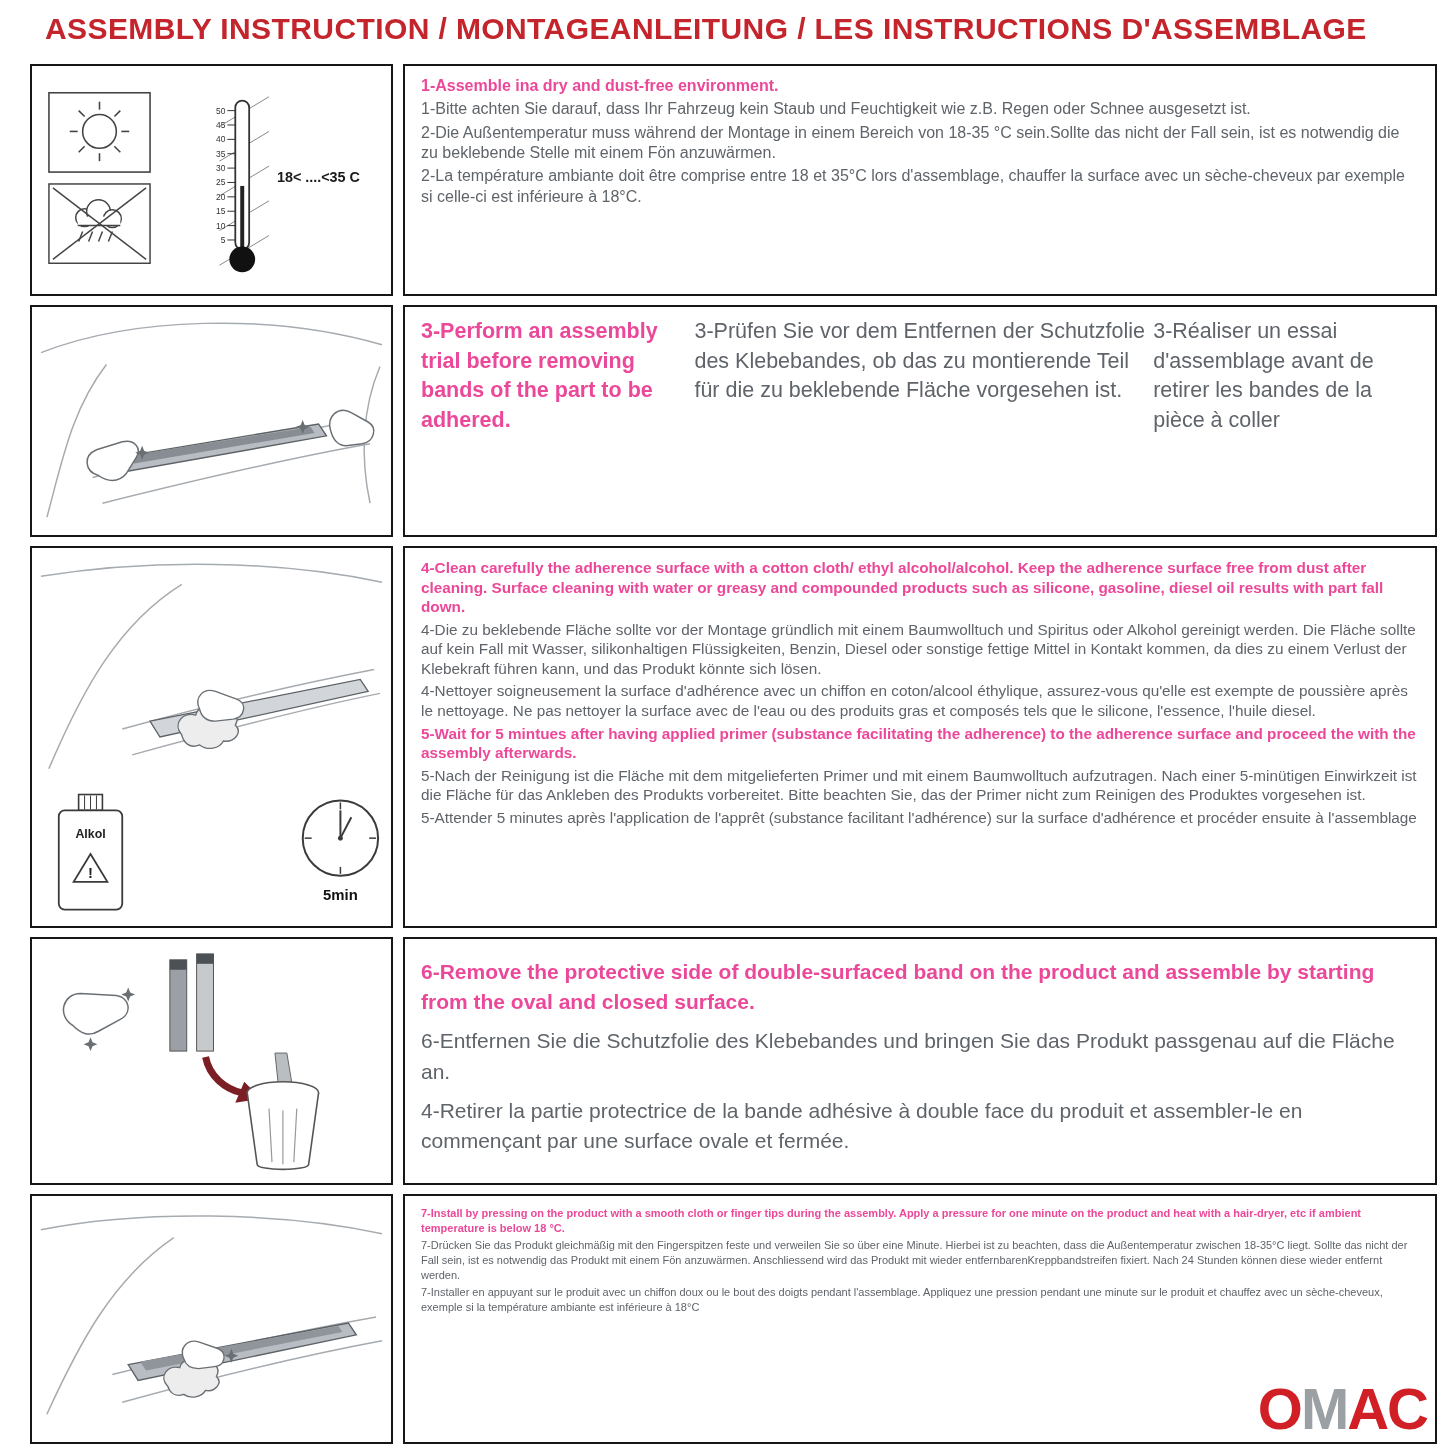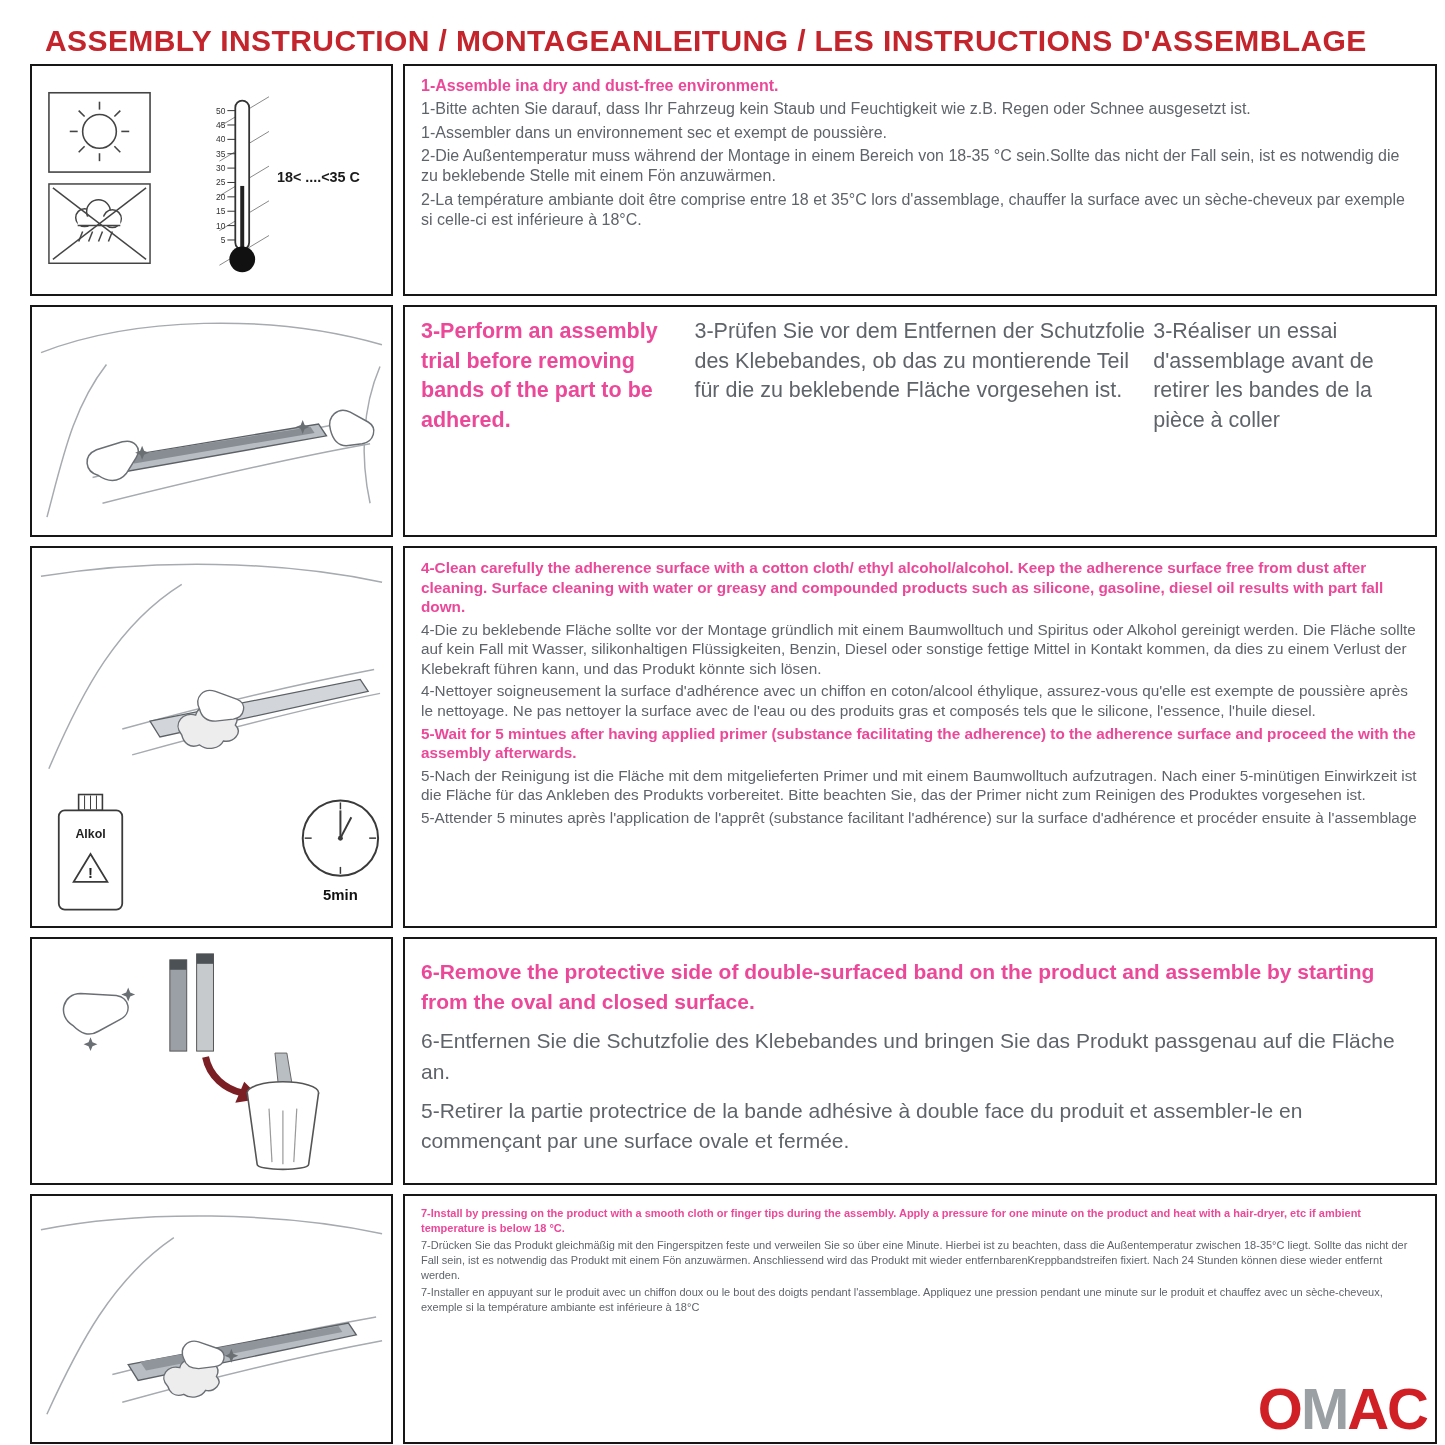--- a/index.html
+++ b/index.html
@@ -1,19 +1,19 @@
 <!DOCTYPE html>
 <html><head>
 <meta charset="utf-8">
 <style>
   html,body { margin:0; padding:0; background:#fff; }
   body { font-family:"Liberation Sans", sans-serif; }
   .page { position:relative; width:1445px; height:1445px; background:#fff; overflow:hidden; }
 
-  .title { position:absolute; top:24px; left:45px; width:1390px;
+  .title { position:absolute; top:12px; left:45px; width:1390px;
            font-size:30px; font-weight:800; color:#c4242b; letter-spacing:0.4px;
            white-space:nowrap; }
 
   .rows { position:absolute; top:64px; left:30px; width:1407px;
           display:flex; flex-direction:column; gap:9px; }
   .row  { display:flex; gap:10px; align-items:stretch; }
   .h1 { height:232px; } .h2 { height:232px; } .h3 { height:382px; }
   .h4 { height:248px; } .h5 { height:250px; }
 
   .img-cell { flex:0 0 363px; width:363px; border:2px solid #161616;
@@ -119,21 +119,20 @@
               <text x="194" y="163">10</text>
               <text x="194" y="177.5">5</text>
             </g>
             <text x="246" y="116" font-size="14.5" font-weight="600" fill="#1a1a1a">18&lt; ....&lt;35 C</text>
           </g>
         </svg>
       </div>
       <div class="txt-cell r1">
         <p class="en">1-Assemble ina dry and dust-free environment.</p>
         <p class="alt">1-Bitte achten Sie darauf, dass Ihr Fahrzeug kein Staub und Feuchtigkeit wie z.B. Regen oder Schnee ausgesetzt ist.</p>
-        <p class="alt">1-Assembler dans un environnement sec et exempt de poussière.</p>
         <p class="alt">2-Die Außentemperatur muss während der Montage in einem Bereich von 18-35 °C  sein.Sollte das nicht der Fall sein, ist es notwendig die zu beklebende Stelle mit einem Fön anzuwärmen.</p>
         <p class="alt">2-La température ambiante doit être comprise entre 18 et 35°C lors d'assemblage, chauffer la surface avec un sèche-cheveux par exemple si celle-ci est inférieure à 18°C.</p>
       </div>
     </div>
 
     <div class="row h2">
       <div class="img-cell">
         <svg viewBox="0 0 360 226" width="357" height="224">
           <g stroke="#a6abb0" fill="none" stroke-width="1.5">
             <path d="M8,44 C100,8 240,4 352,36"></path>
@@ -224,21 +223,21 @@
             <path d="M216,152 L226,224 C226,231 278,231 278,224 L288,152" fill="#fff" stroke="#555" stroke-width="1.6"></path>
             <line x1="238" y1="168" x2="241" y2="222" stroke="#999" stroke-width="1.2"></line>
             <line x1="252" y1="170" x2="252" y2="224" stroke="#999" stroke-width="1.2"></line>
             <line x1="266" y1="168" x2="263" y2="222" stroke="#999" stroke-width="1.2"></line>
           </g>
         </svg>
       </div>
       <div class="txt-cell r4">
         <p class="en">6-Remove the protective side of double-surfaced band on the product and assemble by starting from the oval and closed surface.</p>
         <p class="alt">6-Entfernen Sie die Schutzfolie des Klebebandes und bringen Sie das Produkt passgenau auf die Fläche an.</p>
-        <p class="alt">5-Retirer la partie protectrice de la bande adhésive à double face du produit et assembler-le en commençant par une surface ovale et fermée.</p>
+        <p class="alt">4-Retirer la partie protectrice de la bande adhésive à double face du produit et assembler-le en commençant par une surface ovale et fermée.</p>
       </div>
     </div>
 
     <div class="row h5">
       <div class="img-cell">
         <svg viewBox="0 0 360 240" width="357" height="238">
           <g stroke="#a6abb0" fill="none" stroke-width="1.5">
             <path d="M8,30 C110,10 250,12 352,34"></path>
             <path d="M14,216 C46,146 80,80 142,38"></path>
             <path d="M80,176 C160,156 256,134 346,118"></path>

